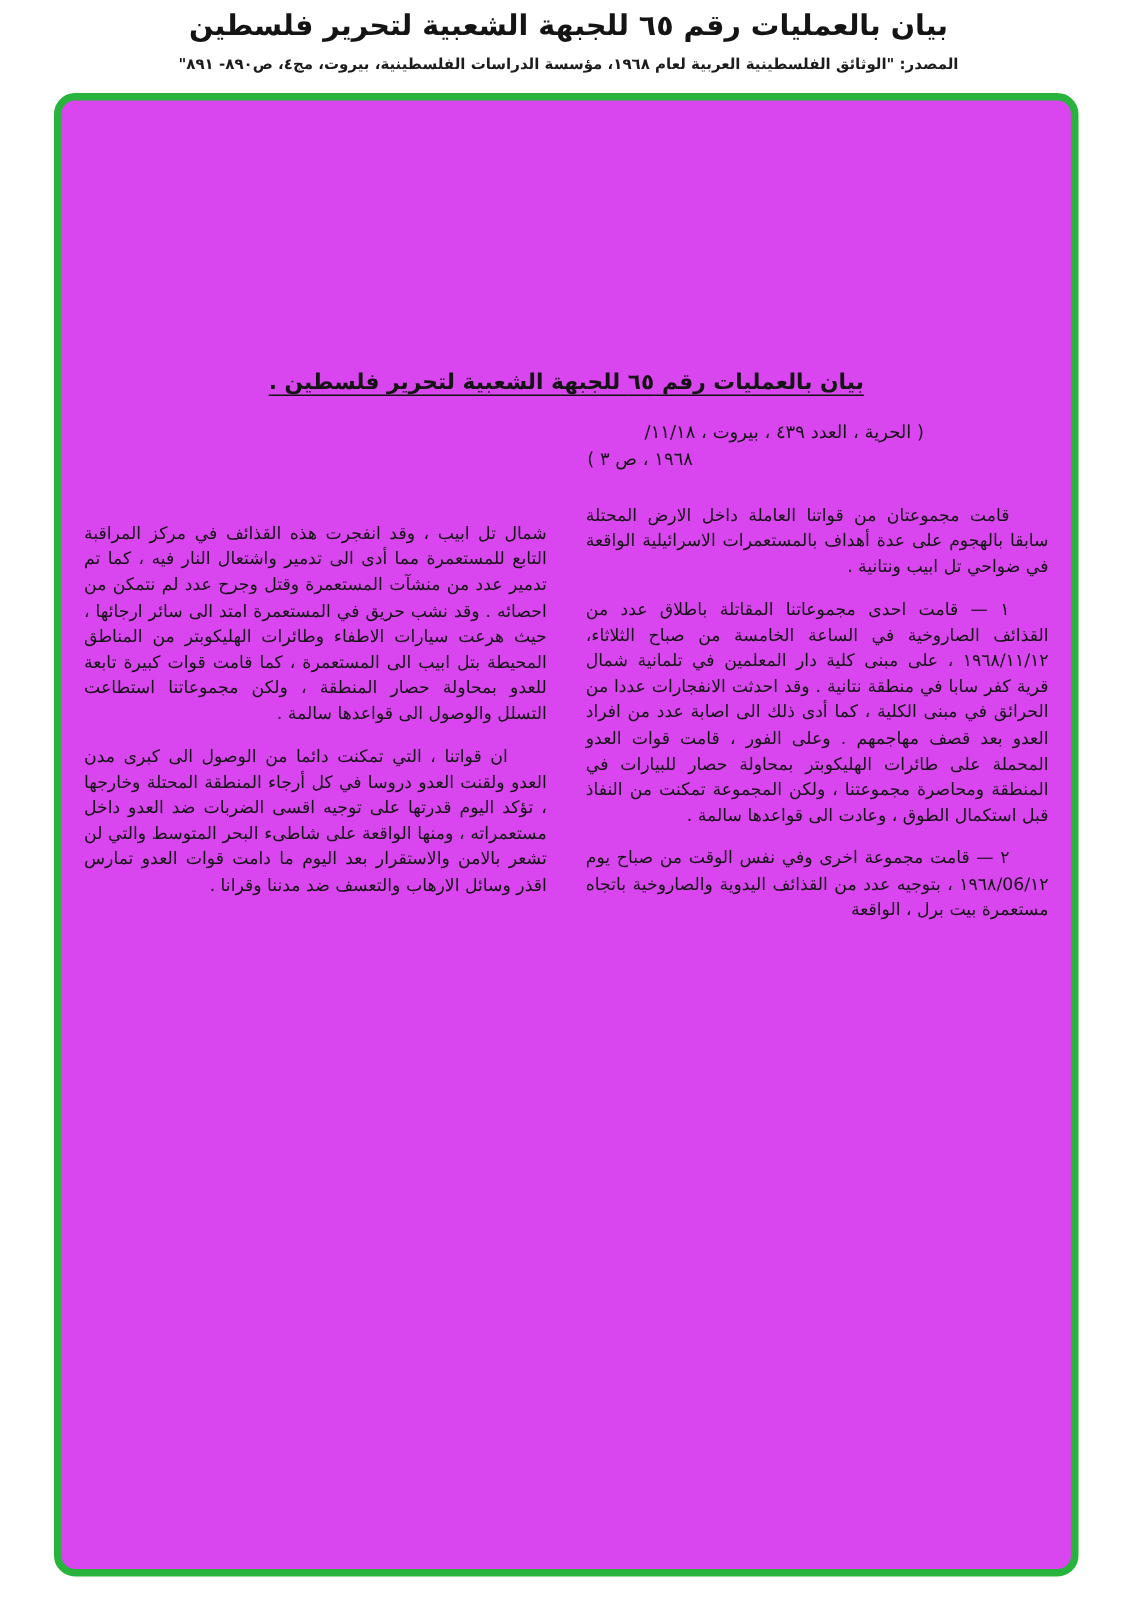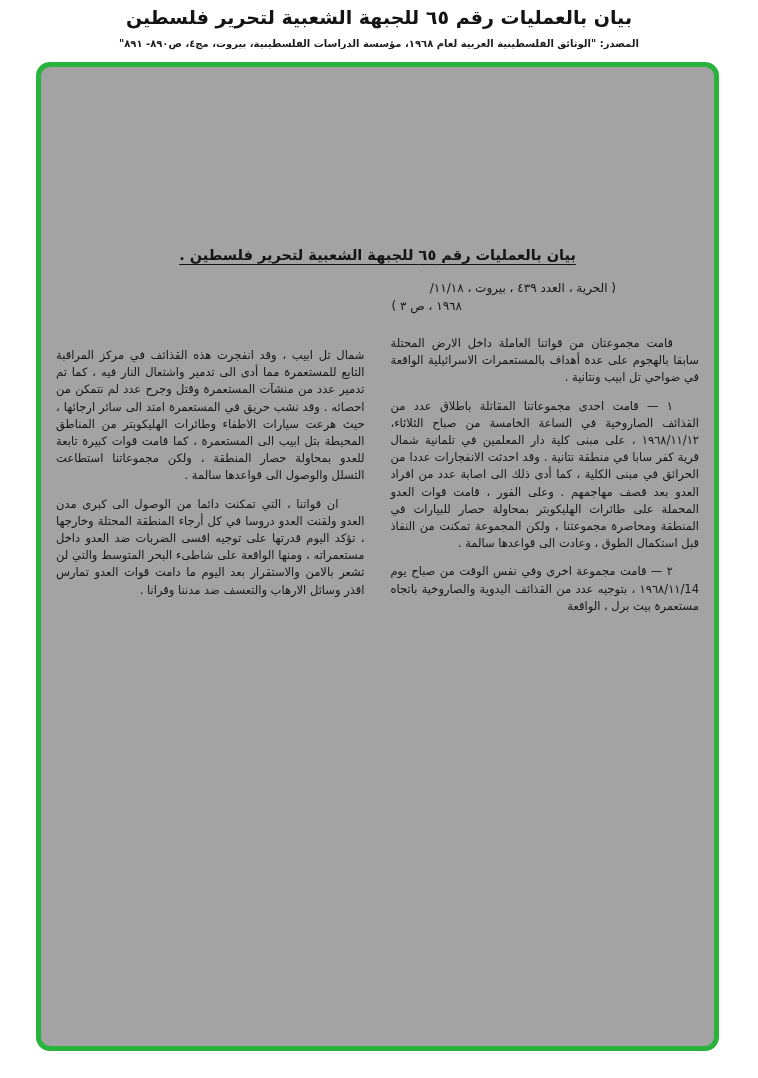--- a/index.html
+++ b/index.html
@@ -37,21 +37,21 @@
   }
   .doc-frame {
     position: absolute;
     left: 36px;
     top: 62px;
     width: 683px;
     height: 989px;
     box-sizing: border-box;
     border: 5px solid var(--border-green, #28b43c);
     border-radius: 14px;
-    background: #a3a3a3;
+    background: #d946ef;
   }
   .doc-title {
     margin-top: 180px;
     direction: rtl;
     text-align: center;
     font-weight: bold;
     font-size: 14.5px;
     text-decoration: underline;
     text-underline-offset: 4px;
   }
@@ -111,21 +111,21 @@
     <div class="doc-citation">
       <div class="cit-line1">( الحرية ، العدد ٤٣٩ ، بيروت ، ١١/١٨/</div>
       <div class="cit-line2">١٩٦٨ ، ص ٣ )</div>
     </div>
 
     <div class="columns">
 
       <div class="col">
         <p class="para">قامت مجموعتان من قواتنا العاملة داخل الارض المحتلة سابقا بالهجوم على عدة أهداف بالمستعمرات الاسرائيلية الواقعة في ضواحي تل ابيب ونتانية .</p>
         <p class="para">١ — قامت احدى مجموعاتنا المقاتلة باطلاق عدد من القذائف الصاروخية في الساعة الخامسة من صباح الثلاثاء، ١٩٦٨/١١/١٢ ، على مبنى كلية دار المعلمين في تلمانية شمال قرية كفر سابا في منطقة نتانية . وقد احدثت الانفجارات عددا من الحرائق في مبنى الكلية ، كما أدى ذلك الى اصابة عدد من افراد العدو بعد قصف مهاجمهم . وعلى الفور ، قامت قوات العدو المحملة على طائرات الهليكوبتر بمحاولة حصار للبيارات في المنطقة ومحاصرة مجموعتنا ، ولكن المجموعة تمكنت من النفاذ قبل استكمال الطوق ، وعادت الى قواعدها سالمة .</p>
-        <p class="para">٢ — قامت مجموعة اخرى وفي نفس الوقت من صباح يوم ١٩٦٨/١١/14 ، بتوجيه عدد من القذائف اليدوية والصاروخية باتجاه مستعمرة بيت برل ، الواقعة</p>
+        <p class="para">٢ — قامت مجموعة اخرى وفي نفس الوقت من صباح يوم ١٩٦٨/06/١٢ ، بتوجيه عدد من القذائف اليدوية والصاروخية باتجاه مستعمرة بيت برل ، الواقعة</p>
       </div>
 
       <div class="col">
         <p class="para flush">شمال تل ابيب ، وقد انفجرت هذه القذائف في مركز المراقبة التابع للمستعمرة مما أدى الى تدمير واشتعال النار فيه ، كما تم تدمير عدد من منشآت المستعمرة وقتل وجرح عدد لم نتمكن من احصائه . وقد نشب حريق في المستعمرة امتد الى سائر ارجائها ، حيث هرعت سيارات الاطفاء وطائرات الهليكوبتر من المناطق المحيطة بتل ابيب الى المستعمرة ، كما قامت قوات كبيرة تابعة للعدو بمحاولة حصار المنطقة ، ولكن مجموعاتنا استطاعت التسلل والوصول الى قواعدها سالمة .</p>
         <p class="para">ان قواتنا ، التي تمكنت دائما من الوصول الى كبرى مدن العدو ولقنت العدو دروسا في كل أرجاء المنطقة المحتلة وخارجها ، تؤكد اليوم قدرتها على توجيه اقسى الضربات ضد العدو داخل مستعمراته ، ومنها الواقعة على شاطىء البحر المتوسط والتي لن تشعر بالامن والاستقرار بعد اليوم ما دامت قوات العدو تمارس اقذر وسائل الارهاب والتعسف ضد مدننا وقرانا .</p>
       </div>
 
     </div>
 
   </div>

